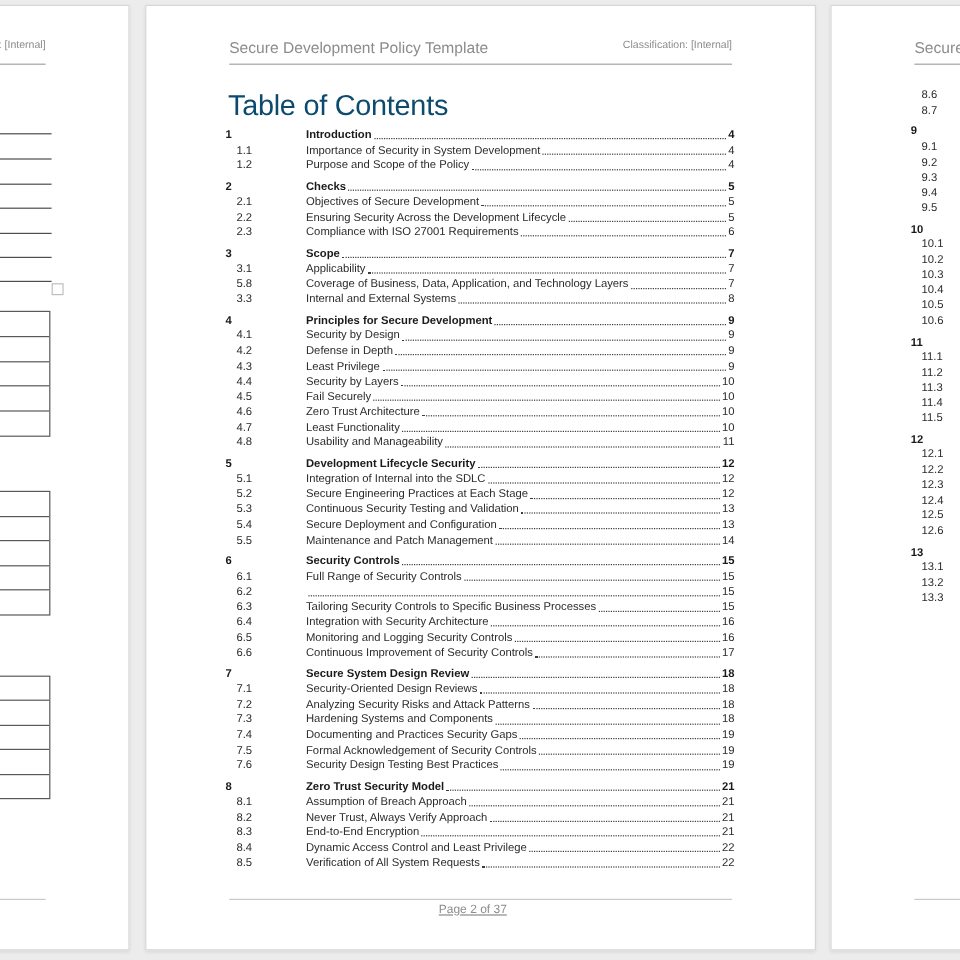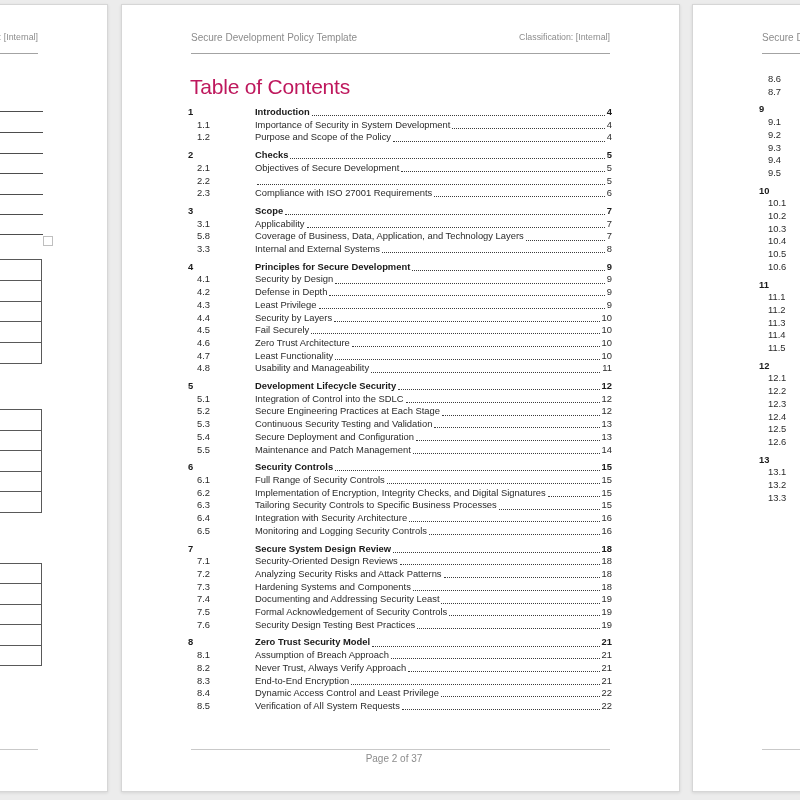--- a/index.html
+++ b/index.html
@@ -12,29 +12,29 @@
   }
   .page {
     position:absolute; top:4px; width:559px; height:788px;
     background:#fff; border:1px solid #d6d6d6;
     box-shadow:0 1px 3px rgba(0,0,0,0.10);
   }
   #page-left   { left:-451px; }
   #page-center { left:121px; }
   #page-right  { left:692px; }
 
-  .hdr-left  { position:absolute; left:69px;  top:27px; font-size:10px; color:#8c8c8c; white-space:nowrap; }
+  .hdr-left  { position:absolute; left:69px;  top:27px; font-size:13px; color:#8c8c8c; white-space:nowrap; }
   .hdr-right { position:absolute; right:69px; top:27px; font-size:8.8px; color:#8c8c8c; white-space:nowrap; }
   .hdr-rule  { position:absolute; left:69px; right:69px; top:48px; border-top:1px solid #a3a3a3; }
   .ftr-rule  { position:absolute; left:69px; right:69px; top:744px; border-top:1px solid #c9c9c9; }
-  .ftr-text  { position:absolute; left:56px; right:69px; top:748px; text-align:center; font-size:10px; color:#8c8c8c; }
+  .ftr-text  { position:absolute; left:56px; right:69px; top:748px; text-align:center; font-size:10px; color:#8c8c8c;text-decoration:underline; }
 
   .toc-title {
     position:absolute; left:68px; top:70px;
-    font-size:21px; font-weight:400; color:#be185d;
+    font-size:24px; font-weight:400; color:#0c4a6e;
     letter-spacing:-0.2px;
   }
   .toc { position:absolute; left:66px; top:96px; width:424px; }
   .toc-row { display:flex; line-height:12.7px; font-size:9.4px; color:#2b2b2b; white-space:nowrap; }
   .toc-row.bold { font-weight:bold; color:#1a1a1a; }
   .toc-row.group-start { margin-top:5px; }
   .toc-row .num { flex:0 0 67px; }
   .toc-row .num.sub { padding-left:9px; }
   .toc-row .ttl { flex:0 0 auto; }
   .toc-row .leader { flex:1 1 auto; align-self:flex-end; height:0; margin:0 2px 2.5px 2px; border-bottom:1.3px dotted #3c3c3c; }
@@ -133,20 +133,21 @@
         <span class="pg">5</span>
       </div>
       <div class="toc-row">
         <span class="num sub">2.1</span>
         <span class="ttl">Objectives of Secure Development</span>
         <span class="leader"></span>
         <span class="pg">5</span>
       </div>
       <div class="toc-row">
         <span class="num sub">2.2</span>
+        <span class="ttl">Ensuring Security Across the Development Lifecycle</span>
         <span class="leader"></span>
         <span class="pg">5</span>
       </div>
       <div class="toc-row">
         <span class="num sub">2.3</span>
         <span class="ttl">Compliance with ISO 27001 Requirements</span>
         <span class="leader"></span>
         <span class="pg">6</span>
       </div>
       <div class="toc-row bold group-start">
@@ -228,21 +229,21 @@
         <span class="pg">11</span>
       </div>
       <div class="toc-row bold group-start">
         <span class="num">5</span>
         <span class="ttl">Development Lifecycle Security</span>
         <span class="leader"></span>
         <span class="pg">12</span>
       </div>
       <div class="toc-row">
         <span class="num sub">5.1</span>
-        <span class="ttl">Integration of Control into the SDLC</span>
+        <span class="ttl">Integration of Internal into the SDLC</span>
         <span class="leader"></span>
         <span class="pg">12</span>
       </div>
       <div class="toc-row">
         <span class="num sub">5.2</span>
         <span class="ttl">Secure Engineering Practices at Each Stage</span>
         <span class="leader"></span>
         <span class="pg">12</span>
       </div>
       <div class="toc-row">
@@ -270,21 +271,20 @@
         <span class="pg">15</span>
       </div>
       <div class="toc-row">
         <span class="num sub">6.1</span>
         <span class="ttl">Full Range of Security Controls</span>
         <span class="leader"></span>
         <span class="pg">15</span>
       </div>
       <div class="toc-row">
         <span class="num sub">6.2</span>
-        <span class="ttl">Implementation of Encryption, Integrity Checks, and Digital Signatures</span>
         <span class="leader"></span>
         <span class="pg">15</span>
       </div>
       <div class="toc-row">
         <span class="num sub">6.3</span>
         <span class="ttl">Tailoring Security Controls to Specific Business Processes</span>
         <span class="leader"></span>
         <span class="pg">15</span>
       </div>
       <div class="toc-row">
@@ -292,20 +292,26 @@
         <span class="ttl">Integration with Security Architecture</span>
         <span class="leader"></span>
         <span class="pg">16</span>
       </div>
       <div class="toc-row">
         <span class="num sub">6.5</span>
         <span class="ttl">Monitoring and Logging Security Controls</span>
         <span class="leader"></span>
         <span class="pg">16</span>
       </div>
+      <div class="toc-row">
+        <span class="num sub">6.6</span>
+        <span class="ttl">Continuous Improvement of Security Controls</span>
+        <span class="leader"></span>
+        <span class="pg">17</span>
+      </div>
       <div class="toc-row bold group-start">
         <span class="num">7</span>
         <span class="ttl">Secure System Design Review</span>
         <span class="leader"></span>
         <span class="pg">18</span>
       </div>
       <div class="toc-row">
         <span class="num sub">7.1</span>
         <span class="ttl">Security-Oriented Design Reviews</span>
         <span class="leader"></span>
@@ -318,21 +324,21 @@
         <span class="pg">18</span>
       </div>
       <div class="toc-row">
         <span class="num sub">7.3</span>
         <span class="ttl">Hardening Systems and Components</span>
         <span class="leader"></span>
         <span class="pg">18</span>
       </div>
       <div class="toc-row">
         <span class="num sub">7.4</span>
-        <span class="ttl">Documenting and Addressing Security Least</span>
+        <span class="ttl">Documenting and Practices Security Gaps</span>
         <span class="leader"></span>
         <span class="pg">19</span>
       </div>
       <div class="toc-row">
         <span class="num sub">7.5</span>
         <span class="ttl">Formal Acknowledgement of Security Controls</span>
         <span class="leader"></span>
         <span class="pg">19</span>
       </div>
       <div class="toc-row">

